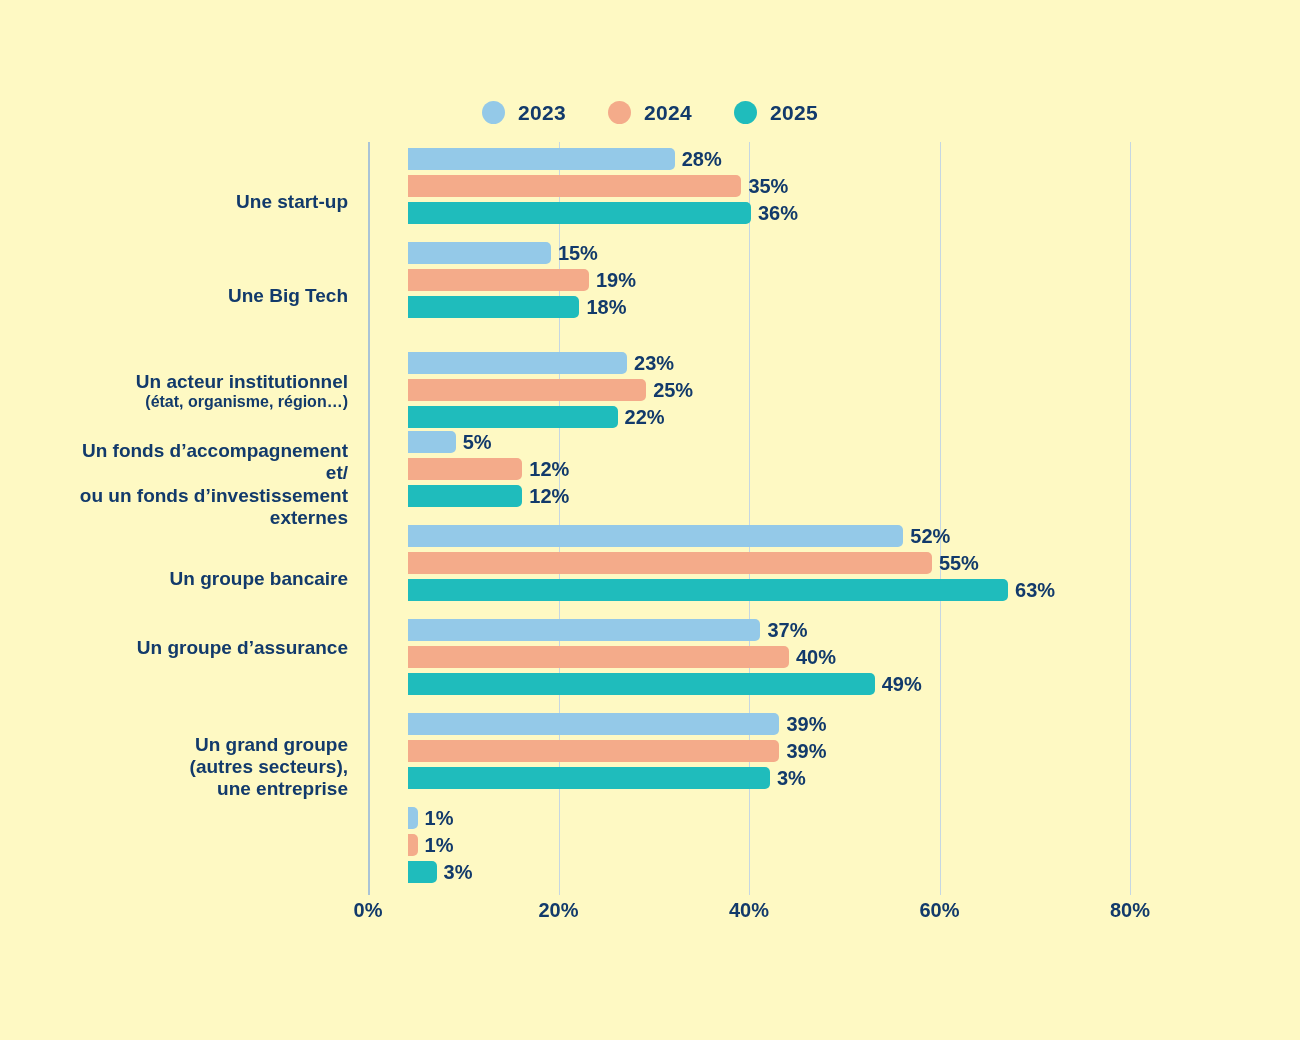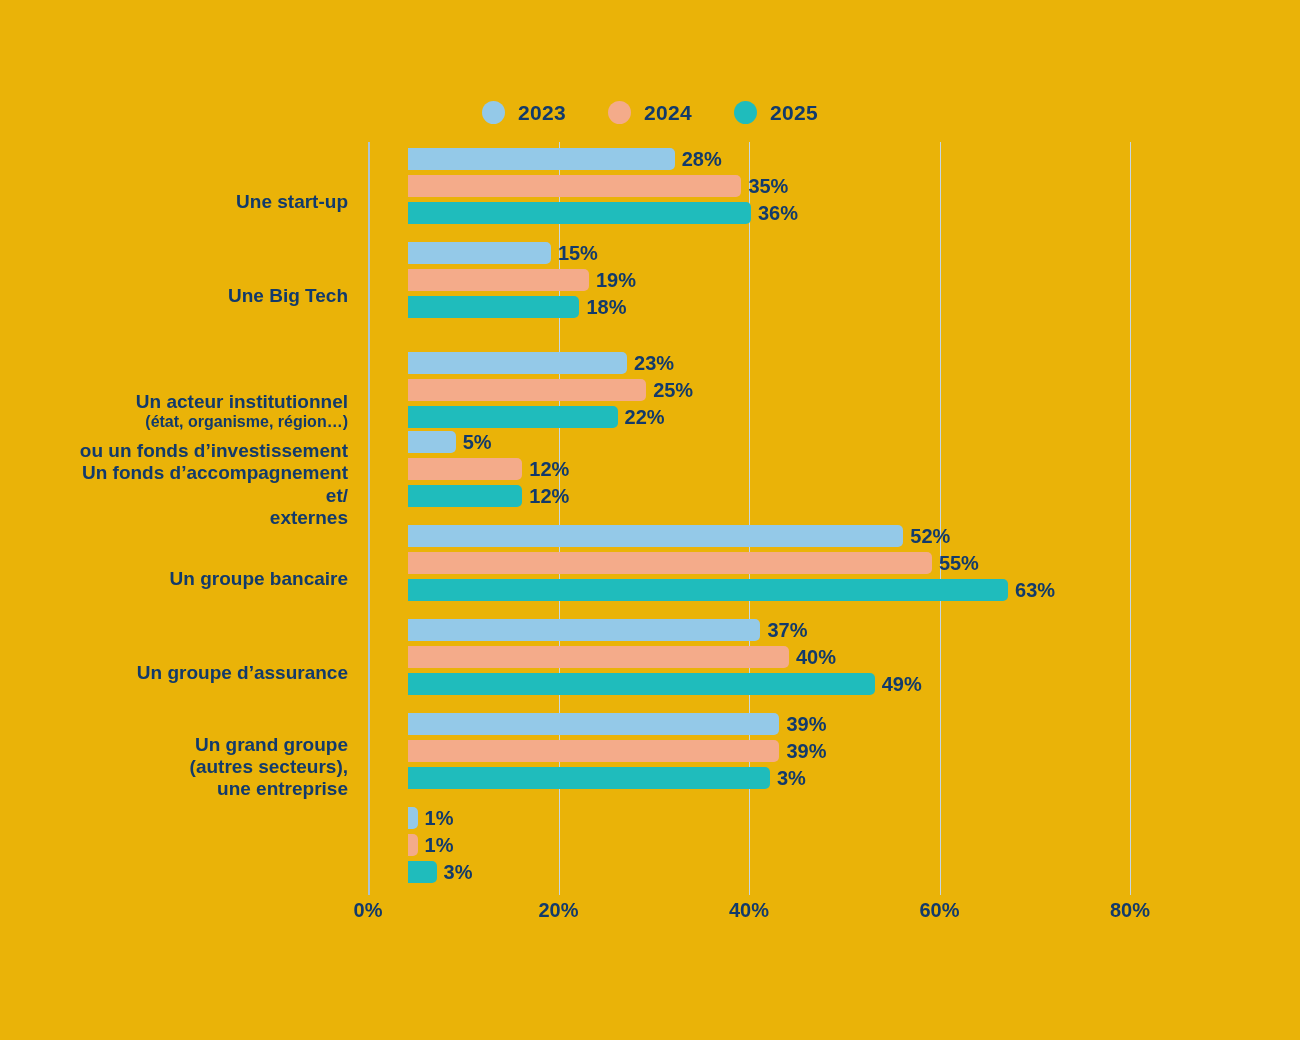--- a/index.html
+++ b/index.html
@@ -7,21 +7,21 @@
     width: 1300px;
     height: 1040px;
     background: #ffffff;
     font-family: "Liberation Sans", sans-serif;
   }
 
   #chart-root {
     position: relative;
     width: 1300px;
     height: 1040px;
-    background: #eab308;
+    background: #fef9c3;
     overflow: hidden;
   }
 
   
   #legend {
     position: absolute;
     left: 0;
     top: 101px;
     width: 1300px;
     display: flex;
@@ -282,33 +282,33 @@
       <span class="x-tick" style="left: 571.5px;">60%</span>
       <span class="x-tick" style="left: 762px;">80%</span>
     </div>
 
 <div class="cat-label-box" style="top: 175px;">
       <span class="cat-line-main">Une start-up</span>
     </div>
     <div class="cat-label-box" style="top: 269.2px;">
       <span class="cat-line-main">Une Big Tech</span>
     </div>
-    <div class="cat-label-box" style="top: 375px;">
+    <div class="cat-label-box" style="top: 355px;">
       <span class="cat-line-main">Un acteur institutionnel</span>
       <span class="cat-line-sub">(état, organisme, région…)</span>
     </div>
     <div class="cat-label-box" style="top: 424.1px;">
+      <span class="cat-line-main">Un fonds d’accompagnement et/</span>
       <span class="cat-line-main">ou un fonds d’investissement</span>
-      <span class="cat-line-main">Un fonds d’accompagnement et/</span>
       <span class="cat-line-main">externes</span>
     </div>
     <div class="cat-label-box" style="top: 551.8px;">
       <span class="cat-line-main">Un groupe bancaire</span>
     </div>
-    <div class="cat-label-box" style="top: 646px;">
+    <div class="cat-label-box" style="top: 621px;">
       <span class="cat-line-main">Un groupe d’assurance</span>
     </div>
     <div class="cat-label-box" style="top: 717.7px;">
       <span class="cat-line-main">Un grand groupe</span>
       <span class="cat-line-main">(autres secteurs),</span>
       <span class="cat-line-main">une entreprise</span>
     </div>
   </div>
 
 </body></html>

